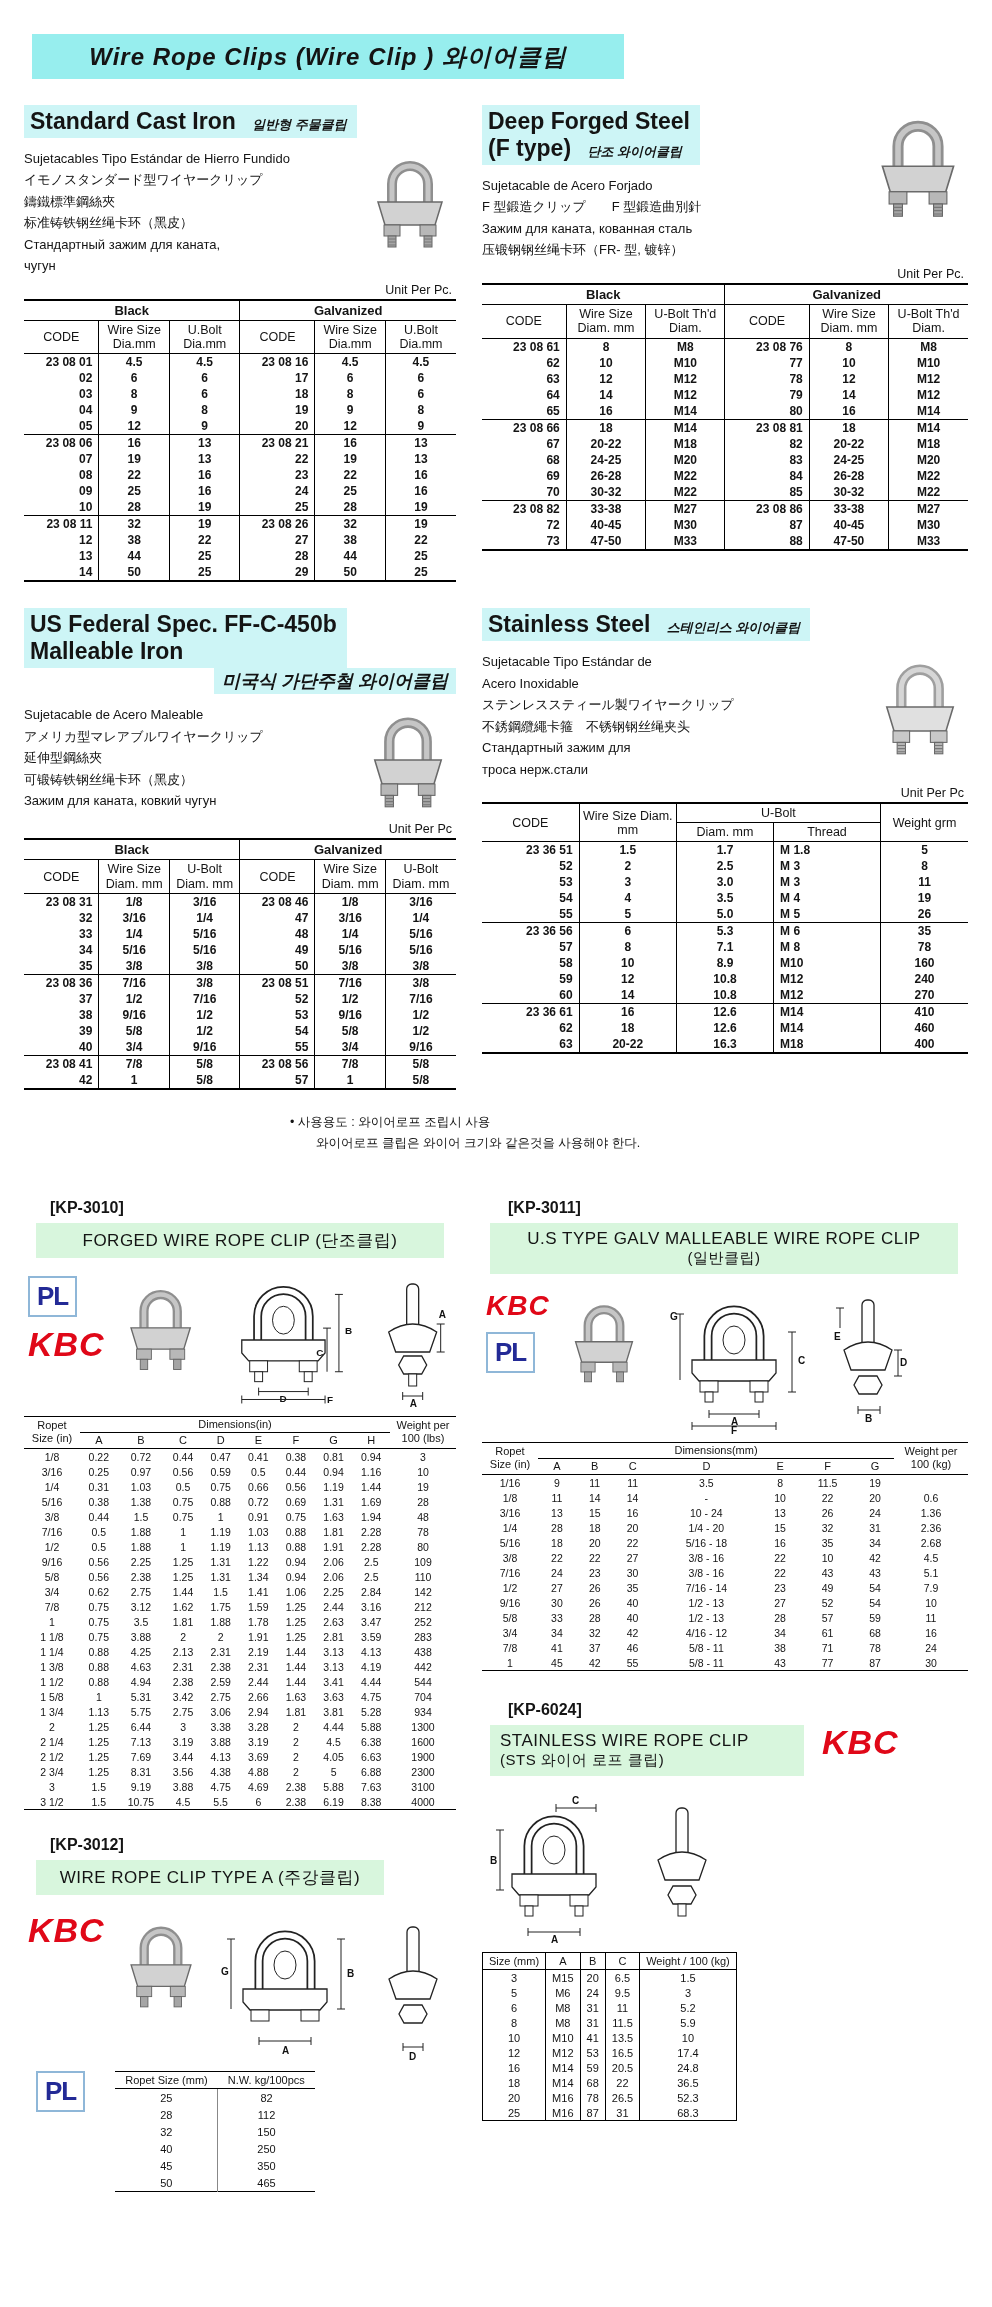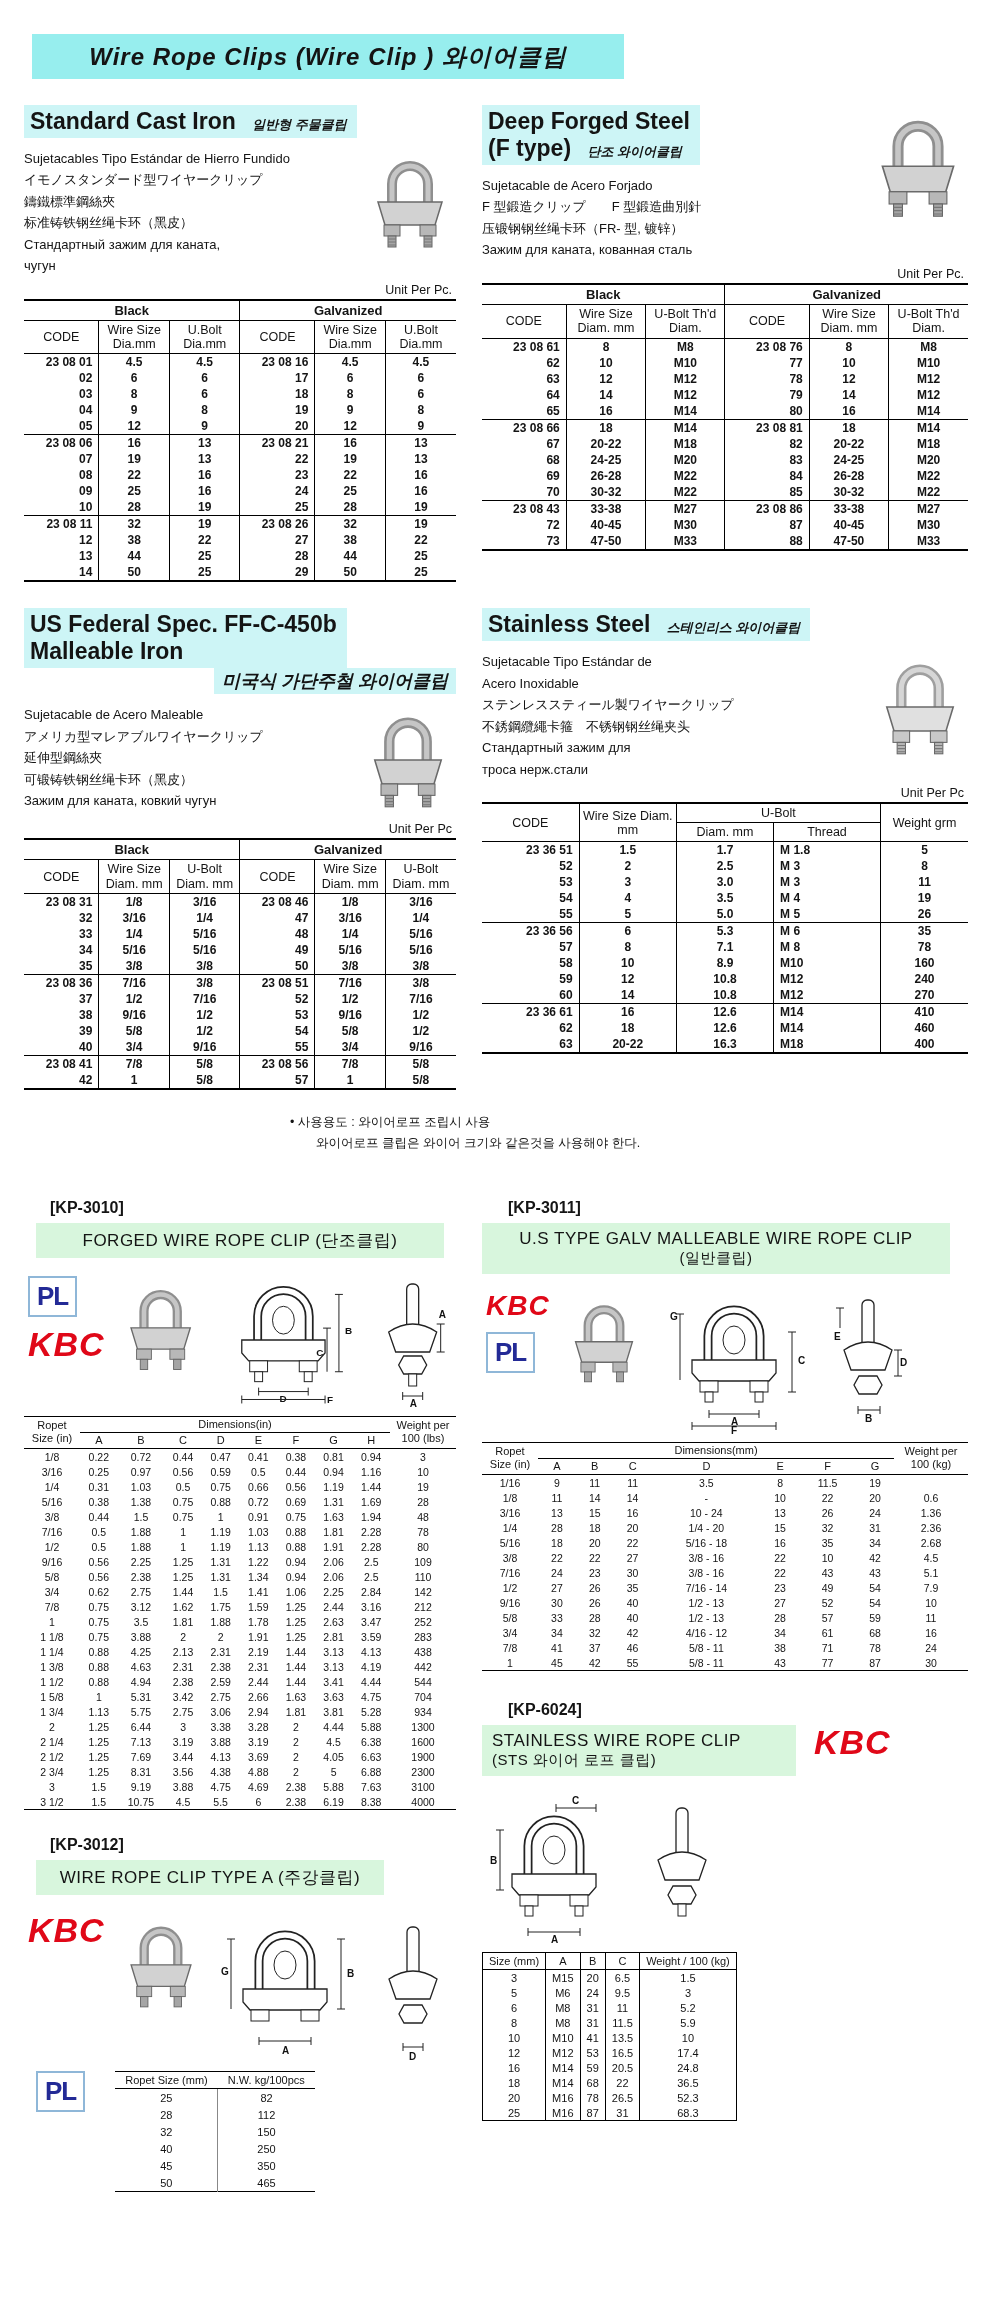--- a/index.html
+++ b/index.html
@@ -40,21 +40,21 @@
   
   .stainless-tbl td:nth-child(4){text-align:left;}
   .stainless-tbl td:nth-child(1){text-align:right;}
 
   
   .note{margin:22px 0 0 266px;font-size:12.5px;line-height:1.7;}
   .note .tline:nth-child(2){margin-left:26px;}
 
   
   .kp-code{font-size:16px;font-weight:bold;margin:18px 0 6px 26px;}
-  .kp-banner{background:#d8f6dd;text-align:center;font-size:17px;padding:6px 4px;font-weight:normal;letter-spacing:.5px;}
+  .kp-banner{background:#d8f6dd;text-align:center;font-size:17px;padding:6px 4px;font-weight:normal;letter-spacing:.5px;margin-left:8px;}
   .kp-banner .line2{display:block;font-size:15px;}
   .figures{display:flex;align-items:flex-start;gap:14px;margin:18px 4px 8px 4px;}
   .kbc{color:#e00818;font-size:34px;font-weight:bold;font-style:italic;letter-spacing:1px;line-height:1;}
   .kbc.small{font-size:28px;}
   .pl-box{border:2px solid #8fb7d8;padding:3px 7px;display:inline-block;}
   .pl-text{color:#232a96;font-size:26px;font-weight:bold;letter-spacing:-1px;}
 
   .ktable{width:100%;border-top:1.5px solid #000;border-bottom:1.5px solid #000;font-size:10.5px;}
   .ktable th{font-weight:normal;font-size:11px;padding:1px 2px;line-height:1.2;}
   .ktable .dims{border-bottom:1px solid #000;}
@@ -255,22 +255,22 @@
           <path d="M23,91 h8 M23,94 h8 M23,97 h8 M59,91 h8 M59,94 h8 M59,97 h8" stroke="#777" stroke-width="1"></path>
         </svg>
         <div class="sec-title">
           <span>Deep Forged Steel</span><br>
           <span>(F type)</span>
           <span class="ko">단조 와이어클립</span>
         </div>
         <div class="desc">
             <div class="tline">Sujetacable de Acero Forjado</div>
             <div class="tline">F 型鍛造クリップ　　F 型鍛造曲別針</div>
+            <div class="tline">Зажим для каната, кованная сталь</div>
             <div class="tline">压锻钢钢丝绳卡环（FR- 型, 镀锌）</div>
-            <div class="tline">Зажим для каната, кованная сталь</div>
           </div>
       </div>
       <div class="unit">Unit Per Pc.</div>
       <table class="ctable">
         <thead>
           <tr>
             <th class="gh" colspan="3">Black</th>
             <th class="gh split" colspan="3">Galvanized</th>
           </tr>
           <tr class="colhdr">
@@ -357,21 +357,21 @@
             </tr>
             <tr>
               <td>70</td>
               <td>30-32</td>
               <td>M22</td>
               <td>85</td>
               <td>30-32</td>
               <td>M22</td>
             </tr>
             <tr class="grp">
-              <td>23 08 43</td>
+              <td>23 08 82</td>
               <td>33-38</td>
               <td>M27</td>
               <td>23 08 86</td>
               <td>33-38</td>
               <td>M27</td>
             </tr>
             <tr>
               <td>72</td>
               <td>40-45</td>
               <td>M30</td>

